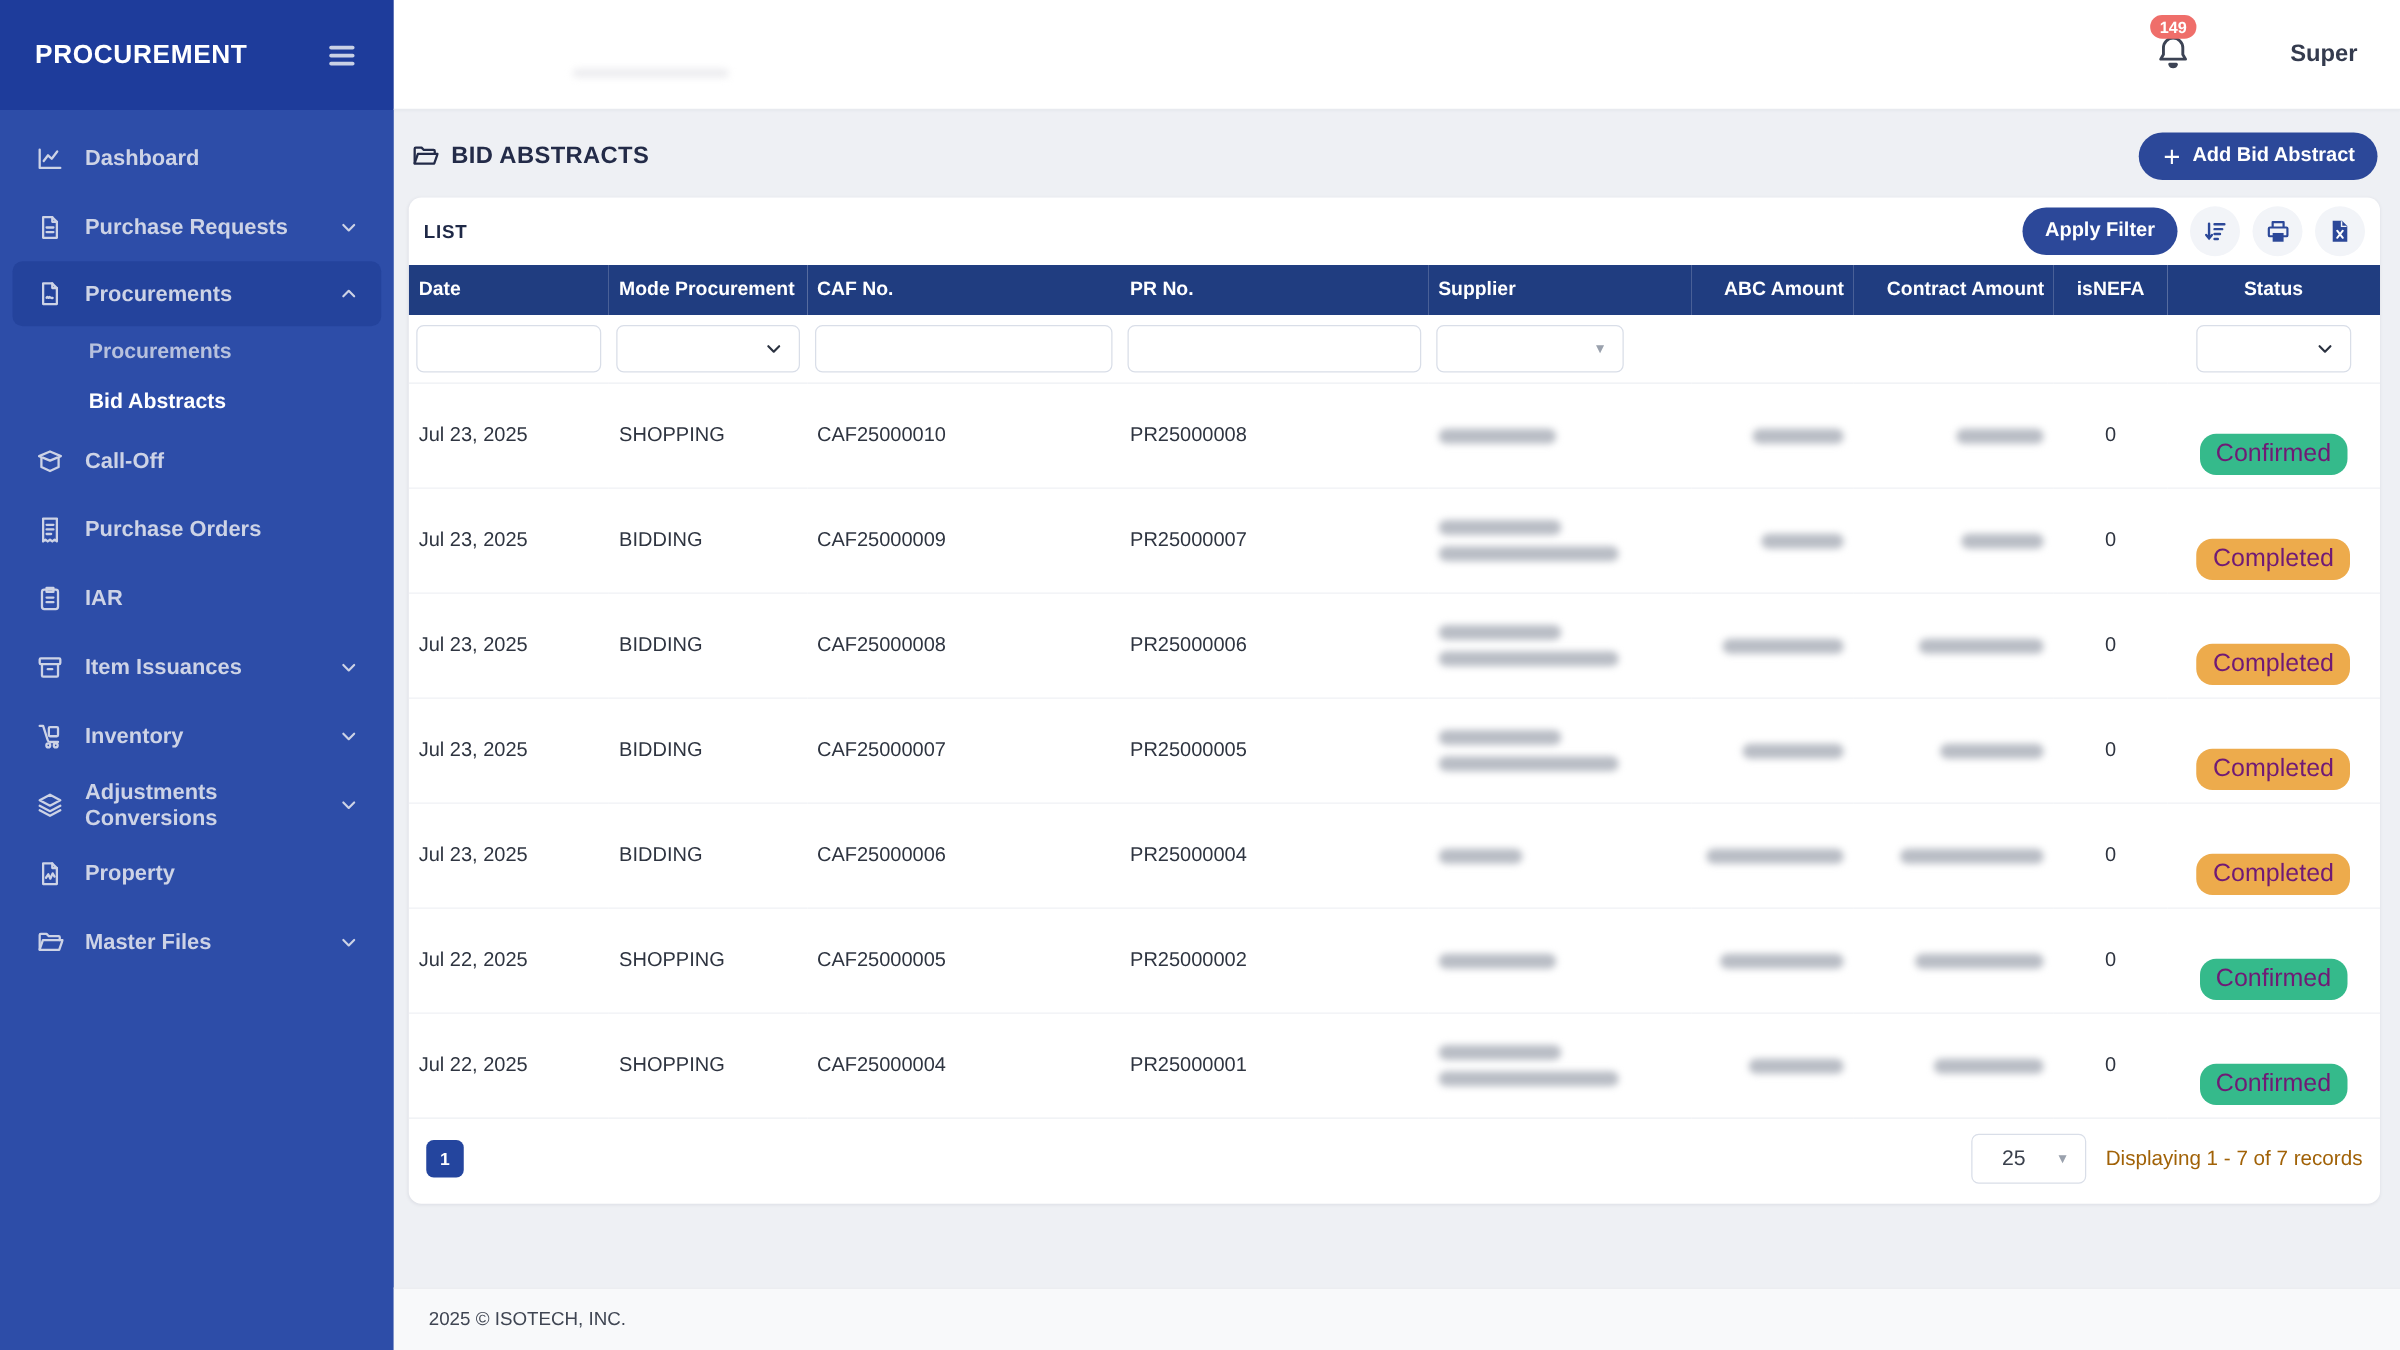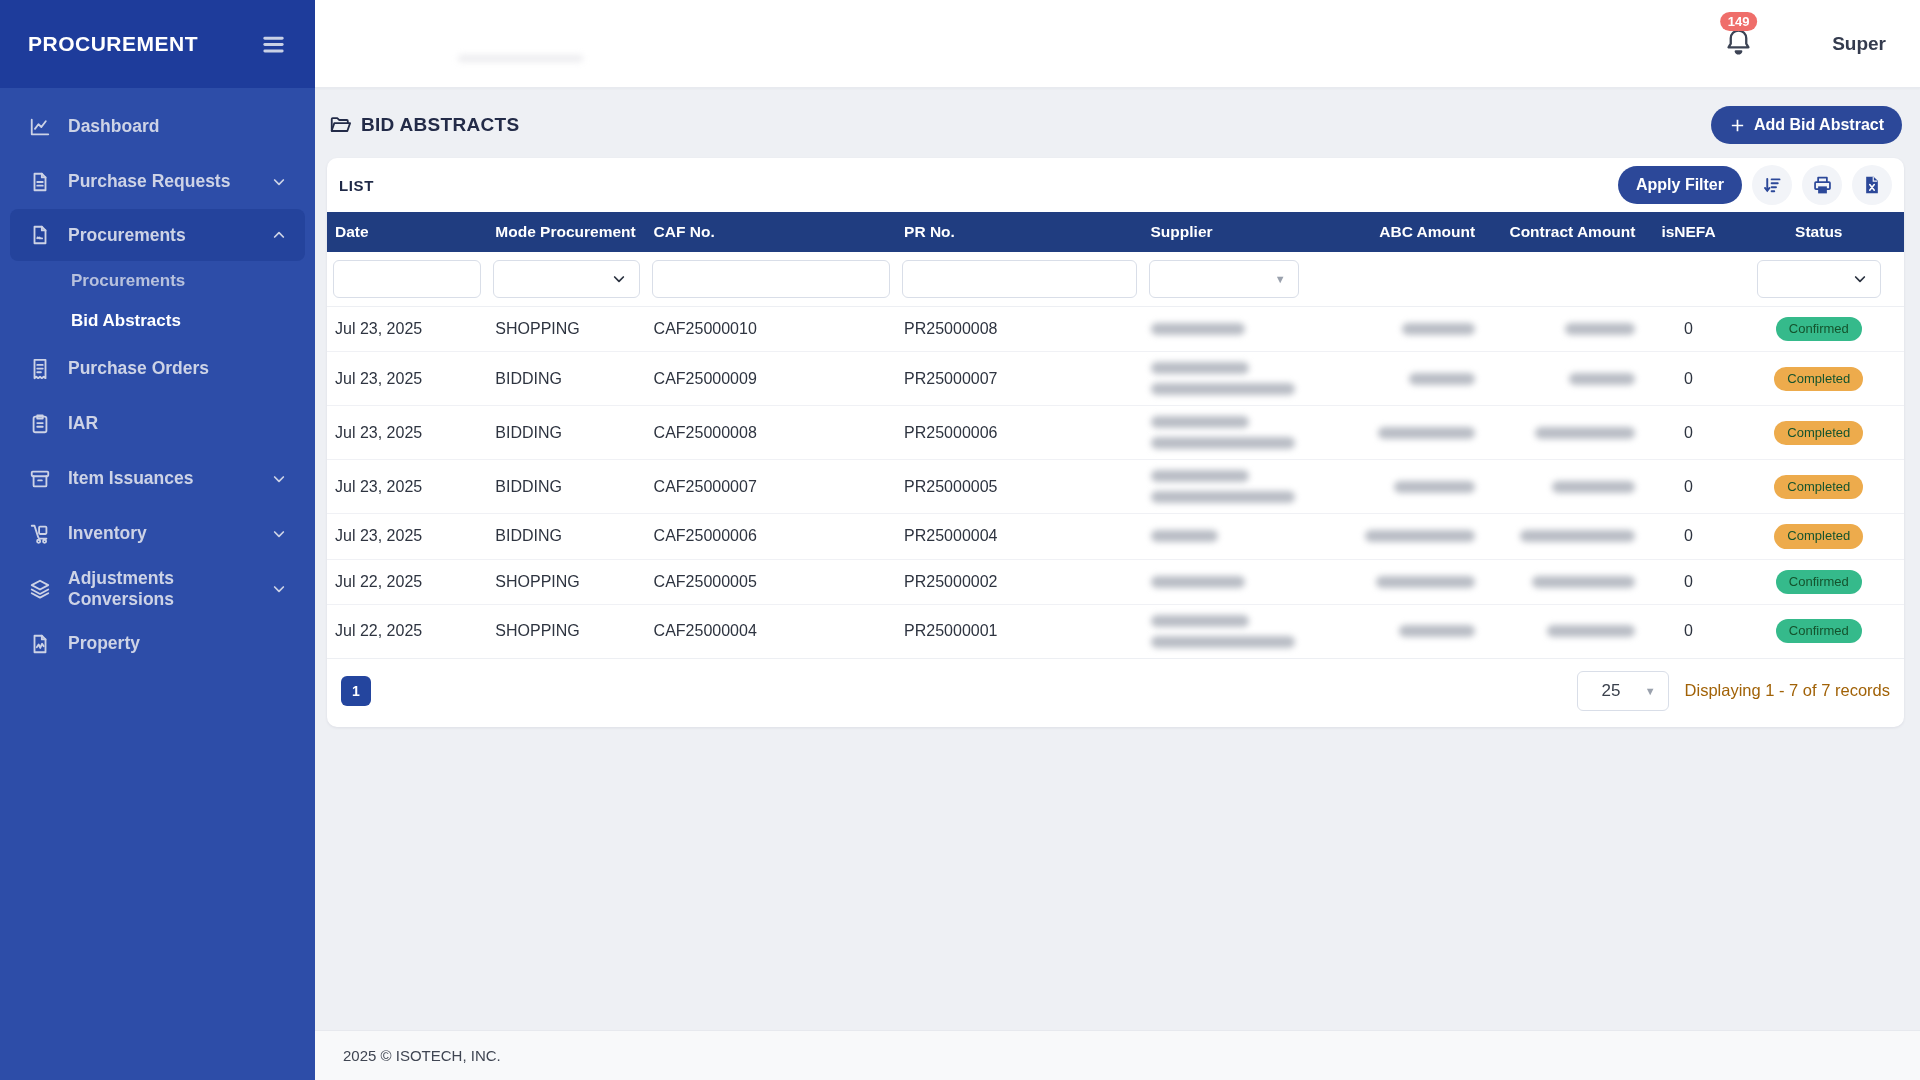--- a/index.html
+++ b/index.html
@@ -67,21 +67,21 @@
   .f-select .chev { color:#2b3240; display:flex; }
   .f-center { display:flex; justify-content:center; }
 
   tbody td { padding:10px 8px; font-size:16px; color:#2e3440; border-bottom:1px solid #f0f1f5; vertical-align:middle; }
   tbody tr:last-child td { border-bottom:1px solid #edeff3; }
 
   .mask { height:12px; border-radius:6px; background:#b9bdc5; filter:blur(3px); }
   .mask + .mask { margin-top:9px; }
   .mask.right { margin-left:auto; }
 
-  .badge-status { display:inline-block; padding:4px 13px; border-radius:13px; color:#14532d; font-size:13px; line-height:1.25; }
+  .badge-status { display:inline-block; padding:4px 13px; border-radius:13px; color:#701a75; font-size:20px; line-height:1.25;margin-top:30px; }
 
   .card-foot { display:flex; align-items:center; justify-content:space-between; padding:12px 14px 16px; }
   .page-btn { width:30px; height:30px; background:#24459e; color:#fff; border:none; border-radius:6px;
               font-size:14px; font-weight:bold; font-family:inherit; cursor:pointer; }
   .foot-right { display:flex; align-items:center; gap:16px; }
   .size-select { width:92px; height:40px; border:1px solid #d9dee8; border-radius:6px; background:#fff; display:flex;
                  align-items:center; justify-content:space-between; padding:0 12px 0 24px; font-size:17px; color:#3a404c; cursor:pointer; }
   .size-select .tri { color:#9aa1ad; font-size:11px; }
   .records { font-size:16.5px; color:#a16207; }
 
@@ -142,20 +142,29 @@
             <svg viewBox="0 0 24 24" width="16" height="16" fill="none" stroke="currentColor" stroke-width="2.6" stroke-linecap="round" stroke-linejoin="round">
               <path d="M5.5 15L12 8.5 18.5 15"></path>
             </svg>
           </span>
         </div>
         <div class="sub-item">Procurements</div>
         <div class="sub-item active">Bid Abstracts</div>
         <div class="nav-item">
           <span class="icon" style="display: flex;">
             <svg viewBox="0 0 24 24" width="22" height="22" fill="none" stroke="currentColor" stroke-width="2" stroke-linecap="round" stroke-linejoin="round">
+              <path d="M2.5 7.5L12 3.5l9.5 4L12 11.5z"></path>
+              <path d="M4.5 9.3V17l7.5 3.5L19.5 17V9.3"></path>
+            </svg>
+          </span>
+          <span class="label">Call-Off</span>
+        </div>
+        <div class="nav-item">
+          <span class="icon" style="display: flex;">
+            <svg viewBox="0 0 24 24" width="22" height="22" fill="none" stroke="currentColor" stroke-width="2" stroke-linecap="round" stroke-linejoin="round">
               <path d="M6 2h12v20l-2-1.6-2 1.6-2-1.6L10 22l-2-1.6L6 22z"></path>
               <path d="M9 7.5h6M9 11.5h6M9 15.5h4"></path>
             </svg>
           </span>
           <span class="label">Purchase Orders</span>
         </div>
         <div class="nav-item">
           <span class="icon" style="display: flex;">
             <svg viewBox="0 0 24 24" width="22" height="22" fill="none" stroke="currentColor" stroke-width="2" stroke-linecap="round" stroke-linejoin="round">
               <rect x="5" y="4" width="14" height="17" rx="2"></rect>
@@ -213,20 +222,34 @@
         </div>
         <div class="nav-item">
           <span class="icon" style="display: flex;">
             <svg viewBox="0 0 24 24" width="22" height="22" fill="none" stroke="currentColor" stroke-width="2" stroke-linecap="round" stroke-linejoin="round">
               <path d="M6 3h8l4 4v14H6z"></path>
               <path d="M14 3v4h4"></path>
               <path d="M8.5 15.5l2-3 1.8 3.8 2-4.6 1.7 2.8"></path>
             </svg>
           </span>
           <span class="label">Property</span>
+        </div>
+        <div class="nav-item">
+          <span class="icon" style="display: flex;">
+            <svg viewBox="0 0 24 24" width="22" height="22" fill="none" stroke="currentColor" stroke-width="2" stroke-linecap="round" stroke-linejoin="round">
+              <path d="M3 18V5.5a1 1 0 011-1h5l2 2h8.5a1 1 0 011 1V10"></path>
+              <path d="M3 18l2.8-8H23l-3 8.5H3z"></path>
+            </svg>
+          </span>
+          <span class="label">Master Files</span>
+          <span class="chevron" style="display: flex;">
+            <svg viewBox="0 0 24 24" width="16" height="16" fill="none" stroke="currentColor" stroke-width="2.6" stroke-linecap="round" stroke-linejoin="round">
+              <path d="M5.5 9l6.5 6.5L18.5 9"></path>
+            </svg>
+          </span>
         </div>
       </nav>
   </aside>
 
   <div class="main">
 
     <header class="topbar">
       <span class="topbar-mask"></span>
       <div class="bell-wrap">
         <span class="notif-badge">149</span>

